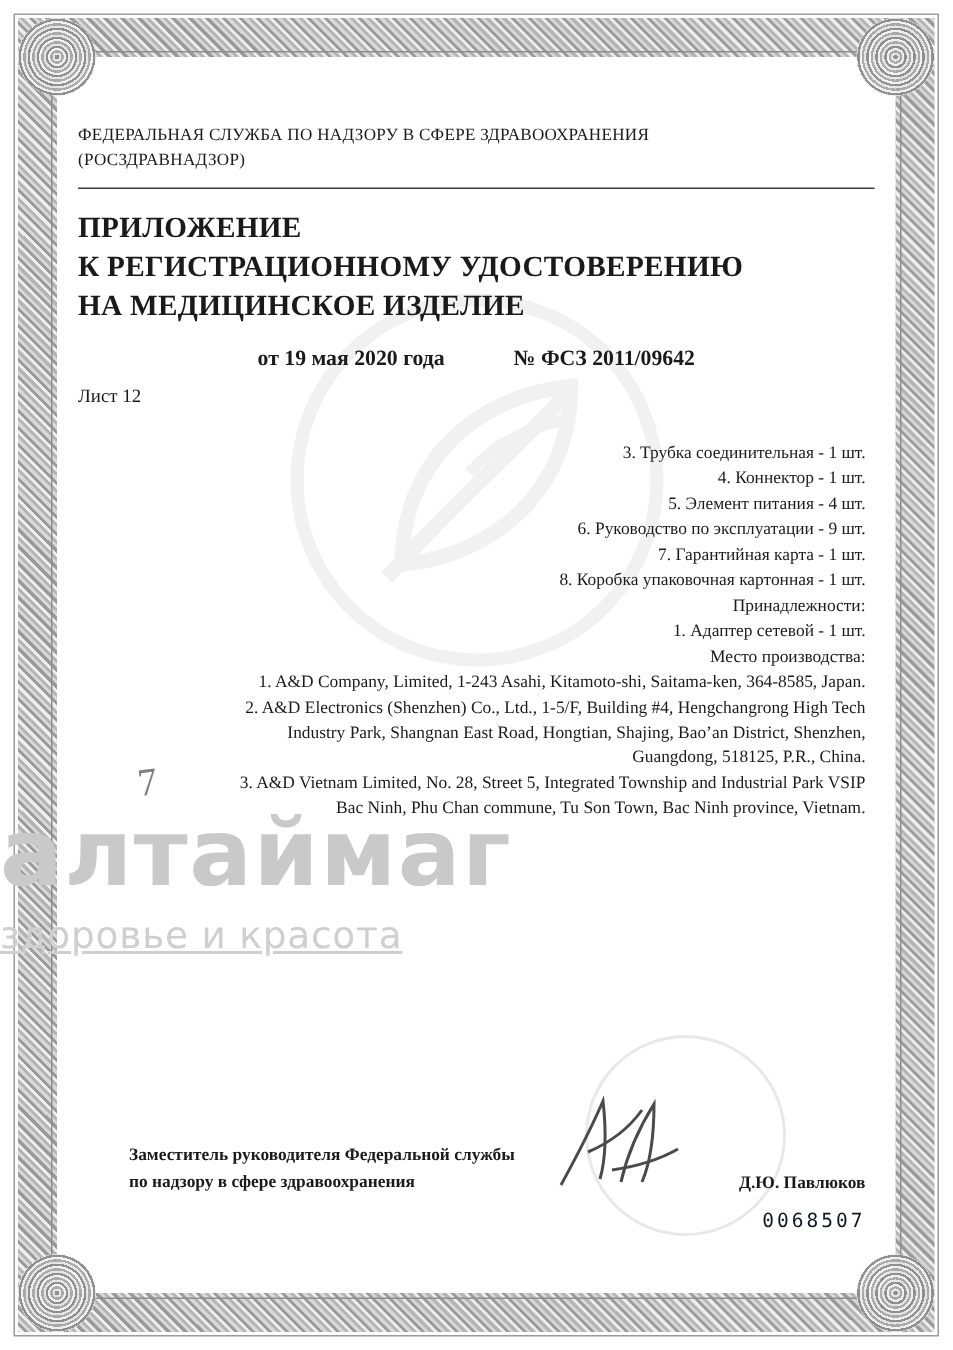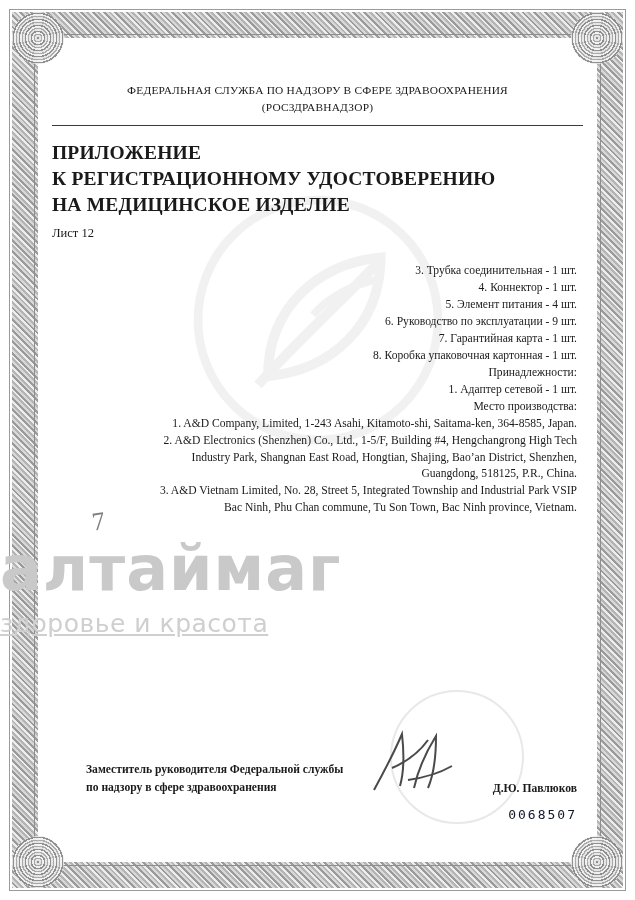--- a/index.html
+++ b/index.html
@@ -129,21 +129,21 @@
 
   
   .content {
     position: absolute;
     left: 52px; top: 52px;
     width: 531px;
     height: 796px;
   }
 
   .org-line {
-    text-align: center;
+    text-align: left;
     font-size: 11.4px;
     letter-spacing: .2px;
     margin-top: 30px;
     line-height: 1.5;
   }
   .org-line .l2 { display: block; }
 
   .rule {
     width: 100%;
     height: 1px;
@@ -266,20 +266,27 @@
     </div>
 
     <div class="rule"></div>
 
     <div class="doc-title">
       <div>ПРИЛОЖЕНИЕ</div>
       <div>К РЕГИСТРАЦИОННОМУ УДОСТОВЕРЕНИЮ</div>
       <div>НА МЕДИЦИНСКОЕ ИЗДЕЛИЕ</div>
     </div>
 
+    <div class="doc-meta">
+      <div>от  19 мая 2020 года</div>
+      <div>
+        <span class="num-label">№</span>
+        <span>ФСЗ 2011/09642</span>
+      </div>
+    </div>
 
     <div class="sheet-no">Лист 12</div>
 
     <div class="body-block">
       <p>3. Трубка соединительная - 1 шт.</p>
       <p>4. Коннектор - 1 шт.</p>
       <p>5. Элемент питания - 4 шт.</p>
       <p>6. Руководство по эксплуатации - 9 шт.</p>
       <p>7. Гарантийная карта - 1 шт.</p>
       <p>8. Коробка упаковочная картонная - 1 шт.</p>

